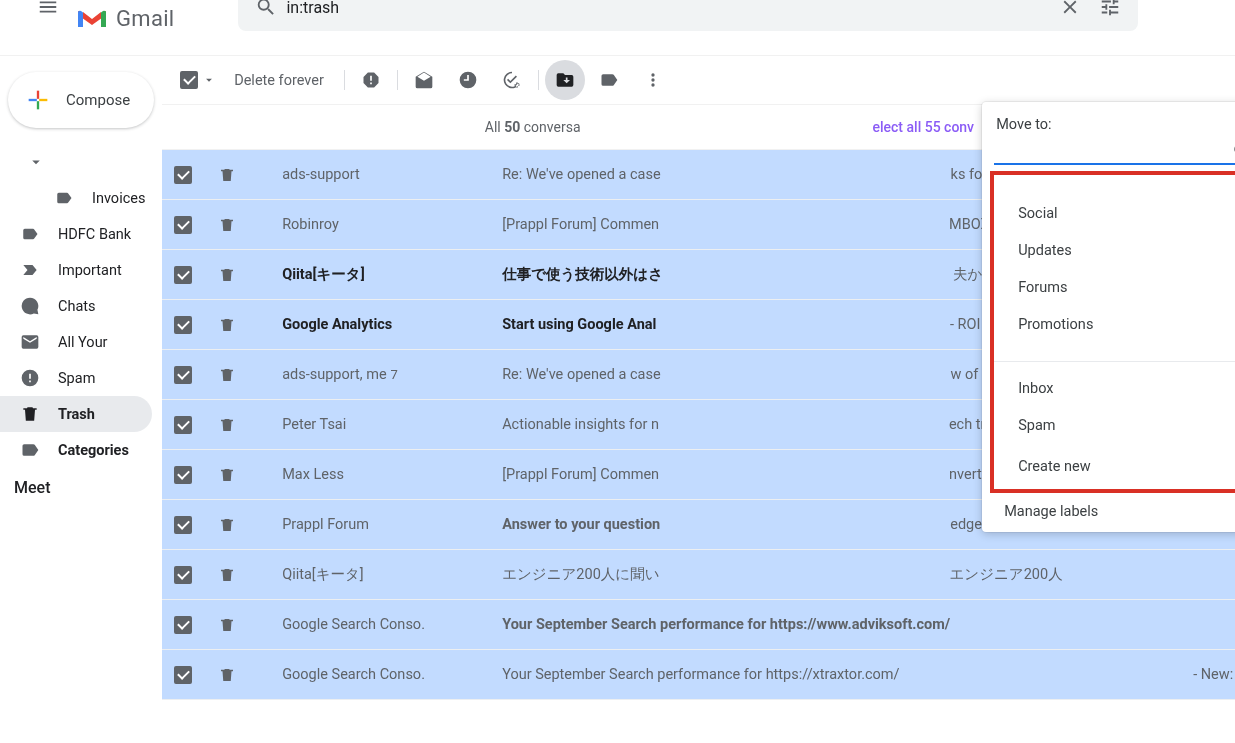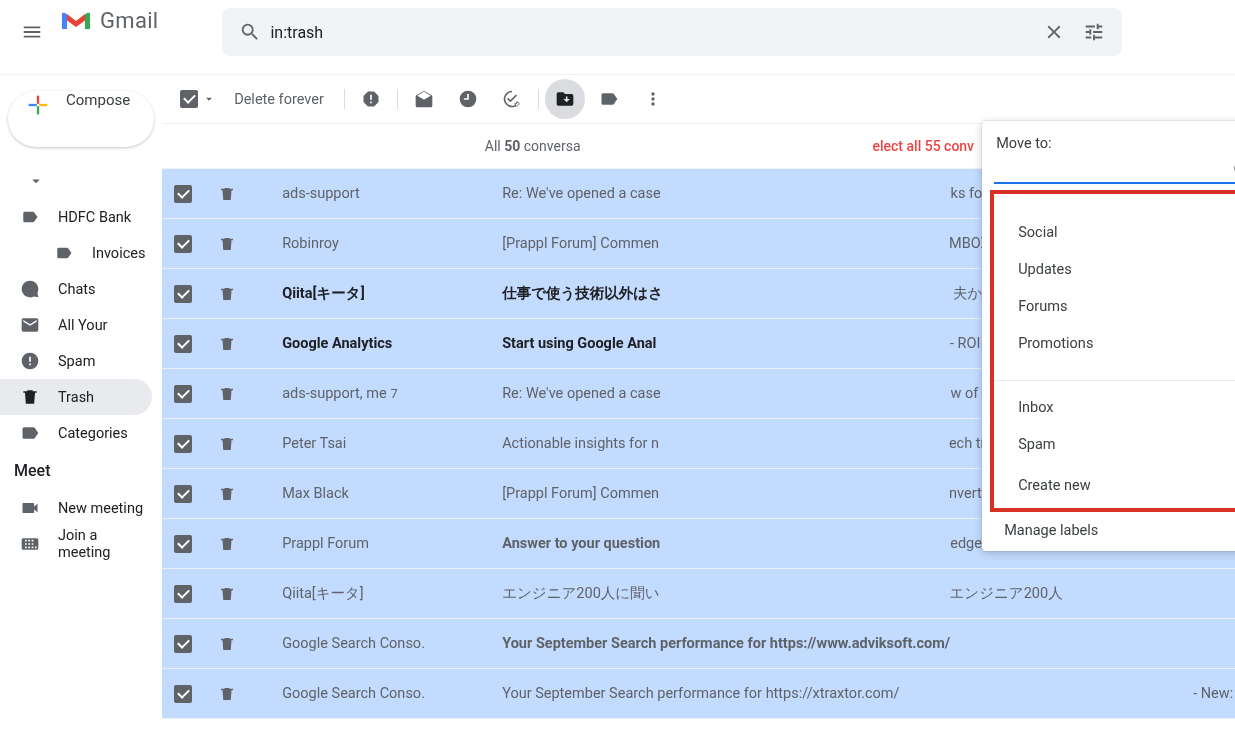--- a/index.html
+++ b/index.html
@@ -1,55 +1,55 @@
 <!DOCTYPE html>
 <html><head>
 <meta charset="utf-8">
 <style>
   * { box-sizing: border-box; margin: 0; padding: 0; font-family: "Google Sans", Roboto, Arial, sans-serif; }
   body { background: #fff; width: 1235px; height: 743px; overflow: hidden; color: #202124; }
 
   
-  .header { display: flex; align-items: flex-start; height: 75px; padding: 8px; border-bottom: 1px solid #f1f1f1; }
+  .header { display: flex; align-items: flex-end; height: 56px; padding: 24px; border-bottom: 1px solid #f1f1f1; }
   .menu-btn { width: 48px; height: 48px; border-radius: 50%; display: flex; align-items: center; justify-content: center; color: #5f6368; cursor: pointer; }
   .logo-wrap { display: flex; align-items: center; gap: 8px; margin-left: 4px; }
   .logo-text { font-size: 22px; color: #5f6368; letter-spacing: 0.3px; }
   .search-wrap { margin-left: 64px; flex: 1; max-width: 900px; }
   .search-bar { background: #f1f3f4; border-radius: 8px; height: 48px; display: flex; align-items: center; padding: 0 8px; }
   .search-bar .ico { width: 40px; display:flex; align-items:center; justify-content:center; color:#5f6368; cursor:pointer; }
   .search-input { flex:1; background:transparent; border:none; outline:none; font-size:16px; color:#202124; }
   .search-bar .right-ico { width:40px; display:flex; align-items:center; justify-content:center; color:#5f6368; cursor:pointer; }
 
   
   .body { display:flex; height: calc(743px - 64px); }
   .sidebar { width: 256px; padding-top: 8px; }
-  .compose { margin: 8px 8px 16px 8px; height: 56px; border-radius: 28px; box-shadow: 0 1px 3px rgba(60,64,67,.3); display:inline-flex; padding:0 24px 0 16px; gap:14px; cursor:pointer; background:#fff; }
+  .compose { margin: 8px 8px 16px 8px; height: 56px; border-radius: 28px; box-shadow: 0 1px 3px rgba(60,64,67,.3); display:inline-flex; align-items:center; padding:0 24px 0 16px; gap:14px; cursor:pointer; background:#fff; }
   .compose span { font-size: 15px; color:#3c4043; }
   .nav-list { list-style:none; }
   .nav-item { height: 36px; display:flex; align-items:center; padding-left: 20px; gap: 18px; border-radius: 0 18px 18px 0; color:#202124; font-size:14.5px; cursor:pointer; margin-right: 10px; }
   .nav-item.indent { padding-left: 54px; gap: 18px; }
   .nav-item.collapsed { padding-left: 26px; }
   .nav-item.active { background:#e8eaed; font-weight:700; }
   .nav-item .ico { width: 20px; height:20px; color:#5f6368; display:flex; align-items:center; justify-content:center; }
   .nav-item.active .ico { color:#202124; }
-  .nav-item.bold { font-weight:400; }
+  .nav-item.bold { font-weight:700; }
   .section-header { font-size: 16px; font-weight: 500; padding: 10px 0 10px 14px; }
 
   
   .main { flex:1; position:relative; border-left: none; }
   .toolbar { display:flex; align-items:center; height: 48px; padding: 0 12px; gap: 4px; }
   .cb-select { width:18px; height:18px; border:2px solid #5f6368; border-radius:2px; background:#5f6368; position:relative; }
   .cb-select::after { content:""; position:absolute; left:4px; top:0px; width:5px; height:9px; border:solid #fff; border-width:0 2px 2px 0; transform:rotate(45deg); }
   .cb-drop { margin-left:4px; color:#5f6368; cursor:pointer; }
   .toolbar .tbtn { color:#5f6368; padding: 8px; border-radius:50%; width:40px; height:40px; display:flex; align-items:center; justify-content:center; cursor:pointer; }
   .toolbar .tbtn.active { background:#dadce0; }
   .toolbar .delf { font-size: 14.5px; color:#5f6368; padding: 0 14px; cursor:pointer; }
   .toolbar .sep { width:1px; height:20px; background:#dadce0; margin: 0 2px; }
   .select-bar { background:#fff; padding: 14px 20px; font-size:14px; color:#5f6368; display:flex; justify-content:center; gap:6px; border-top:1px solid #f1f1f1; border-bottom:1px solid #f1f1f1; }
-  .select-bar a { color:#ef4444; cursor:pointer; font-weight:500; }
+  .select-bar a { color:#8b5cf6; cursor:pointer; font-weight:500; }
   .list { }
   .row { display:flex; align-items:center; height: 50px; border-bottom:1px solid #edeff1; background:#c2dbff; padding: 0 12px; gap: 10px; font-size:14.5px; cursor:pointer; }
   .row .cb { width:18px; height:18px; border:2px solid #5f6368; border-radius:2px; background:#5f6368; position:relative; flex-shrink:0; }
   .row .cb::after { content:""; position:absolute; left:4px; top:0px; width:5px; height:9px; border:solid #fff; border-width:0 2px 2px 0; transform:rotate(45deg); }
   .row .trash-ico { color:#5f6368; margin-left: 16px; flex-shrink:0; }
   .row .sender { width: 210px; color:#5f6368; overflow:hidden; white-space:nowrap; text-overflow:ellipsis; display:flex; align-items:center; gap:4px;margin-left:36px; }
   .row.unread .sender { color:#202124; font-weight:700; }
   .row .subj { flex:1; overflow:hidden; white-space:nowrap; text-overflow:ellipsis; color:#5f6368; }
   .row.unread .subj { color:#202124; font-weight:700; }
   .row .snippet { color:#5f6368; font-weight:400; }
@@ -129,35 +129,43 @@
       <span>Compose</span>
     </div>
     <ul class="nav-list">
       <li class="nav-item collapsed">
         <span class="ico">
             <svg width="18" height="18" viewBox="0 0 24 24">
               <path fill="#5f6368" d="M7 10l5 5 5-5z"></path>
             </svg>
           </span>
       </li>
+      <li class="nav-item indent">
+        <span class="ico">
+            <svg width="18" height="18" viewBox="0 0 24 24">
+              <path fill="#5f6368" d="M17.63 5.84A2 2 0 0 0 16 5H5a2 2 0 0 0-2 2v10a2 2 0 0 0 2 2h11a2 2 0 0 0 1.63-.84L22 12l-4.37-6.16z"></path>
+            </svg>
+          </span>
+        <span>Invoices</span>
+      </li>
       <li class="nav-item">
         <span class="ico">
             <svg width="18" height="18" viewBox="0 0 24 24">
               <path fill="#5f6368" d="M17.63 5.84A2 2 0 0 0 16 5H5a2 2 0 0 0-2 2v10a2 2 0 0 0 2 2h11a2 2 0 0 0 1.63-.84L22 12l-4.37-6.16z"></path>
             </svg>
           </span>
         <span>HDFC Bank</span>
       </li>
-      <li class="nav-item indent">
-        <span class="ico">
-            <svg width="18" height="18" viewBox="0 0 24 24">
-              <path fill="#5f6368" d="M17.63 5.84A2 2 0 0 0 16 5H5a2 2 0 0 0-2 2v10a2 2 0 0 0 2 2h11a2 2 0 0 0 1.63-.84L22 12l-4.37-6.16z"></path>
-            </svg>
-          </span>
-        <span>Invoices</span>
+      <li class="nav-item">
+        <span class="ico">
+            <svg width="20" height="20" viewBox="0 0 24 24">
+              <path fill="#5f6368" d="M4 18h11l5-6-5-6H4l5 6-5 6z"></path>
+            </svg>
+          </span>
+        <span>Important</span>
       </li>
       <li class="nav-item">
         <span class="ico">
             <svg width="20" height="20" viewBox="0 0 24 24">
               <path fill="#5f6368" d="M12 2a10 10 0 1 0 4.59 18.9L22 22l-1.1-5.41A10 10 0 0 0 12 2z"></path>
             </svg>
           </span>
         <span>Chats</span>
       </li>
       <li class="nav-item">
@@ -187,38 +195,20 @@
       <li class="nav-item bold">
         <span class="ico">
             <svg width="20" height="20" viewBox="0 0 24 24">
               <path fill="#5f6368" d="M17.63 5.84A2 2 0 0 0 16 5H5a2 2 0 0 0-2 2v10a2 2 0 0 0 2 2h11a2 2 0 0 0 1.63-.84L22 12l-4.37-6.16z"></path>
             </svg>
           </span>
         <span>Categories</span>
       </li>
     </ul>
     <div class="section-header">Meet</div>
-    <ul class="nav-list">
-      <li class="nav-item">
-        <span class="ico">
-            <svg width="20" height="20" viewBox="0 0 24 24">
-              <path fill="#5f6368" d="M17 10.5V7a1 1 0 0 0-1-1H4a1 1 0 0 0-1 1v10a1 1 0 0 0 1 1h12a1 1 0 0 0 1-1v-3.5l4 4v-11l-4 4z"></path>
-            </svg>
-          </span>
-        <span>New meeting</span>
-      </li>
-      <li class="nav-item">
-        <span class="ico">
-            <svg width="20" height="20" viewBox="0 0 24 24">
-              <path fill="#5f6368" d="M20 5H4a2 2 0 0 0-2 2v10a2 2 0 0 0 2 2h16a2 2 0 0 0 2-2V7a2 2 0 0 0-2-2zM8 17H6v-2h2v2zm0-4H6v-2h2v2zm0-4H6V7h2v2zm4 8h-2v-2h2v2zm0-4h-2v-2h2v2zm0-4h-2V7h2v2zm4 8h-2v-2h2v2zm0-4h-2v-2h2v2zm0-4h-2V7h2v2zm4 8h-2v-2h2v2z"></path>
-            </svg>
-          </span>
-        <span>Join a meeting</span>
-      </li>
-    </ul>
   </div>
 
   <div class="main">
     <div class="toolbar">
       <div style="display:flex;align-items:center;margin-left:6px;">
         <div class="cb-select"></div>
         <span class="cb-drop">
             <svg width="14" height="14" viewBox="0 0 24 24">
               <path fill="#5f6368" d="M7 10l5 5 5-5z"></path>
             </svg>
@@ -348,21 +338,21 @@
     <div class="subj"><span style="font-weight: 400;">Actionable insights for n</span><span style="display: inline-block; width: 290px;"></span><span class="snippet">ech trends - Hi Mi</span></div>
         </div>
         <div class="row">
     <div class="cb"></div>
     <span class="trash-ico">
             <svg width="18" height="18" viewBox="0 0 24 24">
               <path fill="#5f6368" d="M6 7h12l-1 13H7L6 7zm3-3h6l1 2H8l1-2zM4 5h16v2H4z"></path>
             </svg>
           </span>
     <div class="sender">
-            <span>Max Black</span>
+            <span>Max Less</span>
           </div>
     <div class="subj"><span style="font-weight: 400;">[Prappl Forum] Commen</span><span style="display: inline-block; width: 290px;"></span><span class="snippet">nverter" - New co</span></div>
         </div>
         <div class="row">
     <div class="cb"></div>
     <span class="trash-ico">
             <svg width="18" height="18" viewBox="0 0 24 24">
               <path fill="#5f6368" d="M6 7h12l-1 13H7L6 7zm3-3h6l1 2H8l1-2zM4 5h16v2H4z"></path>
             </svg>
           </span>

